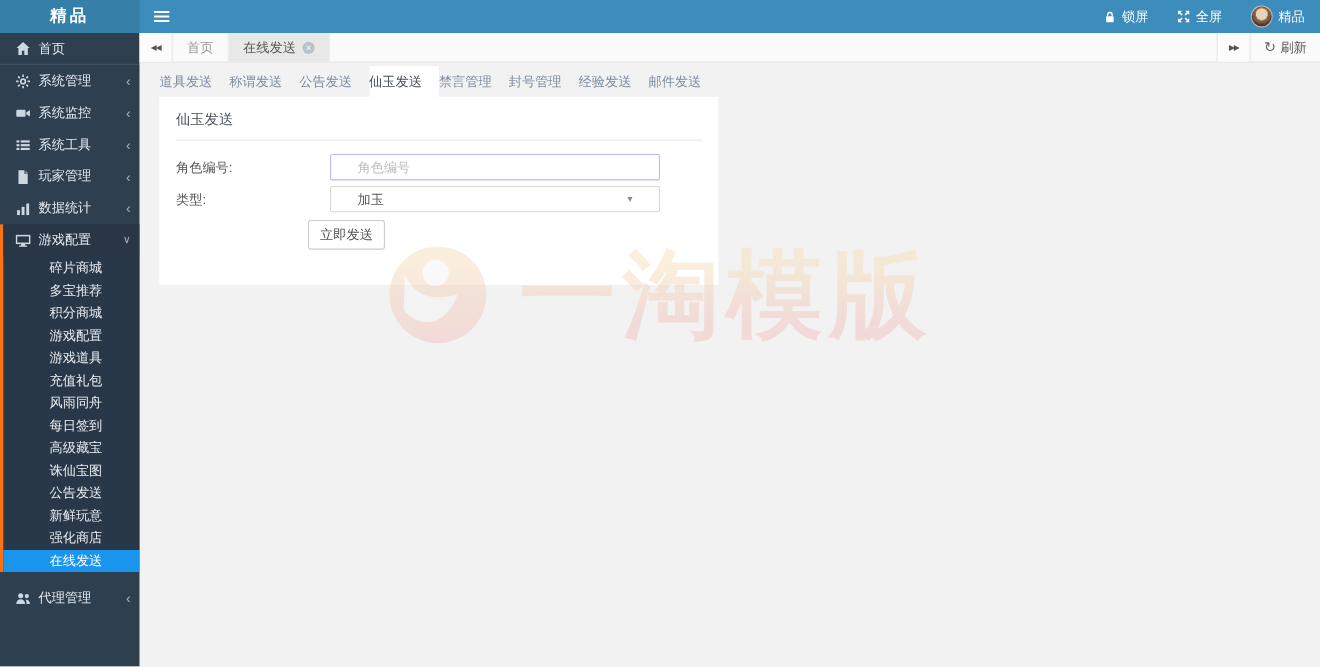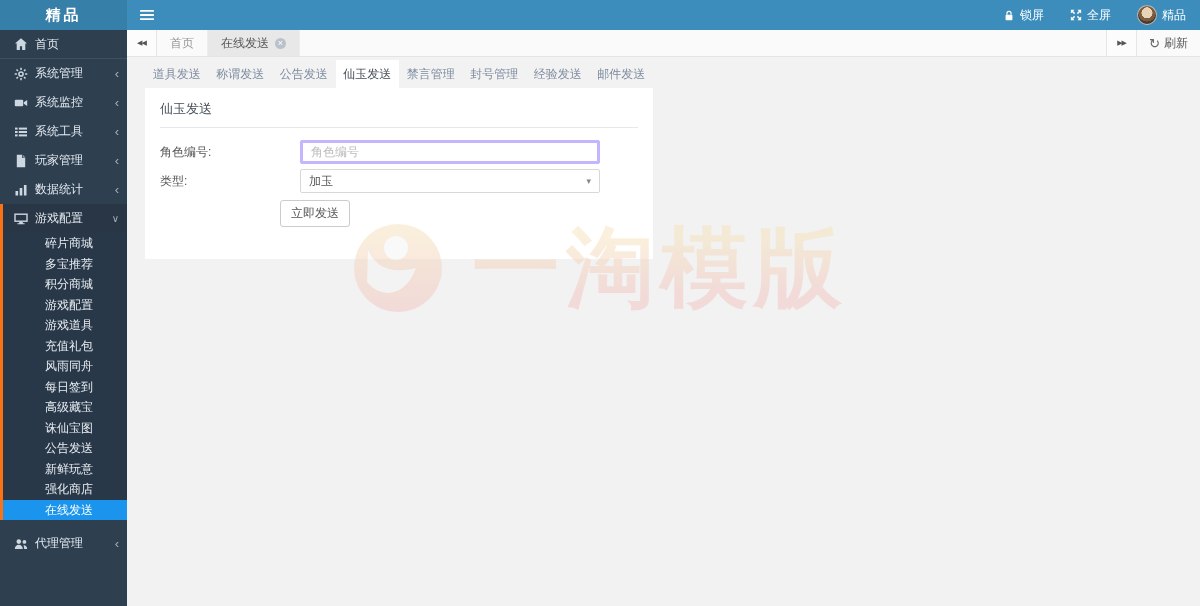--- a/index.html
+++ b/index.html
@@ -52,33 +52,33 @@
   .ptab.active { background:#e8e8e8; color:#555; }
   .ptab .close-dot { width:11px; height:11px; border-radius:50%; background:#b9c2ca; color:#fff;
                      font-size:9px; line-height:11px; text-align:center; cursor:pointer; }
   .pt-spacer { flex:1; }
   .pt-refresh { display:flex; align-items:center; gap:4px; padding:0 12px; border-left:1px solid #e6e6e6;
                 color:#555; cursor:pointer; }
   .pt-refresh .ricon { font-size:13px; color:#666; }
 
   
   .content-tabs { margin:3px 0 0 18px; width:508px; display:flex; }
-  .ctab { flex:1; height:28px; line-height:28px; text-align:center; color:#7e8ca0; cursor:pointer; font-size:12px; }
+  .ctab { flex:1; height:28px; line-height:28px; color:#7e8ca0; cursor:pointer; font-size:12px; }
   .ctab.active { background:#fff; color:#454d57; }
 
   
   .panel { margin-left:18px; width:508px; height:171px; background:#fff; padding:12px 15px; overflow:hidden; }
   .panel-title { font-size:13px; color:#46505a; padding-bottom:9px; border-bottom:1px solid #e8e8e8; margin-bottom:12px; }
   .form-row { display:flex; margin-bottom:5px; }
   .form-label { width:140px; padding-right:10px; line-height:24px; color:#555; }
   .form-ctrl { width:300px; }
-  .txt-input { width:100%; height:24px; border:3px solid #c4b5fd; border-radius:2px; padding:0 8px;
+  .txt-input { width:100%; height:24px; border:1px solid #c4b5fd; border-radius:2px; padding:0 24px;
                font-size:12px; color:#555; font-family:inherit; outline:none; background:#fff; }
   .txt-input::placeholder { color:#bcbcbc; }
-  .select-box { width:100%; height:24px; border:1px solid #d8d8d8; border-radius:2px; padding:0 8px;
+  .select-box { width:100%; height:24px; border:1px solid #d8d8d8; border-radius:2px; padding:0 24px;
                 display:flex; align-items:center; justify-content:space-between; background:#fff; cursor:pointer; }
   .select-box .caret { color:#888; font-size:9px; }
   .submit-row { margin-left:120px; margin-top:7px; }
   .submit-btn { padding:4px 10px; background:#fff; border:1px solid #ccc; border-radius:3px; color:#555;
                 font-size:12px; cursor:pointer; font-family:inherit; }
 
   
   .watermark { position:absolute; left:0; right:0; top:222px; display:flex; justify-content:center;
                align-items:center; gap:28px; pointer-events:none; opacity:.5; }
   .wm-text { font-size:88px; font-weight:bold; letter-spacing:6px; line-height:1;

